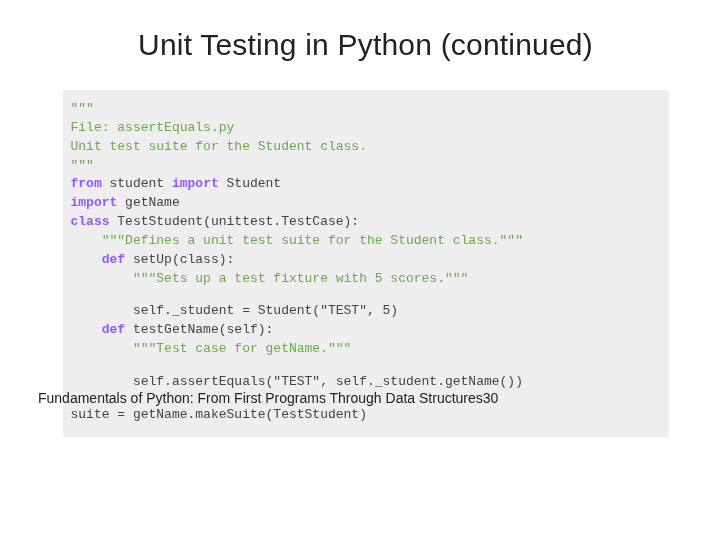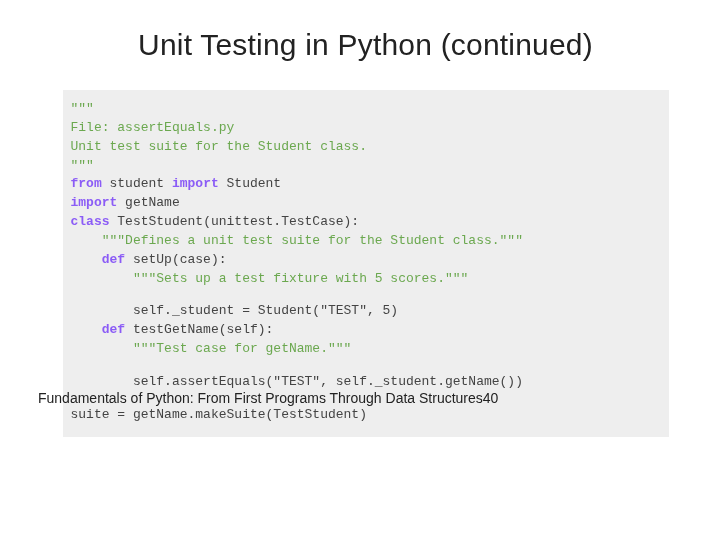--- a/index.html
+++ b/index.html
@@ -78,29 +78,29 @@
     <div class="line doc">File: assertEquals.py</div>
     <div class="line doc">Unit test suite for the Student class.</div>
     <div class="line doc">"""</div>
     <div class="line"></div>
     <div class="line"><span class="kw">from</span><span class="plain"> student </span><span class="kw">import</span><span class="plain"> Student</span></div>
     <div class="line"><span class="kw">import</span><span class="plain"> getName</span></div>
     <div class="line"></div>
     <div class="line"><span class="kw">class</span><span class="plain"> TestStudent(unittest.TestCase):</span></div>
     <div class="line doc">    """Defines a unit test suite for the Student class."""</div>
     <div class="line"></div>
-    <div class="line"><span class="kw">    def</span><span class="plain"> setUp(case):</span></div>
+    <div class="line"><span class="kw">    def</span><span class="plain"> setUp(class):</span></div>
     <div class="line doc">        """Sets up a test fixture with 5 scores."""</div>
     <div class="line plain">        self._student = Student("TEST", 5)</div>
     <div class="line"></div>
     <div class="line"><span class="kw">    def</span><span class="plain"> testGetName(self):</span></div>
     <div class="line doc">        """Test case for getName."""</div>
     <div class="line plain">        self.assertEquals("TEST", self._student.getName())</div>
     <div class="line"></div>
     <div class="line plain">suite = getName.makeSuite(TestStudent)</div>
   </div>
 
   <div class="footer">
     <span>Fundamentals of Python: From First Programs Through Data Structures</span>
-    <span>40</span>
+    <span>30</span>
   </div>
 
 </div>
 
 </body></html>

